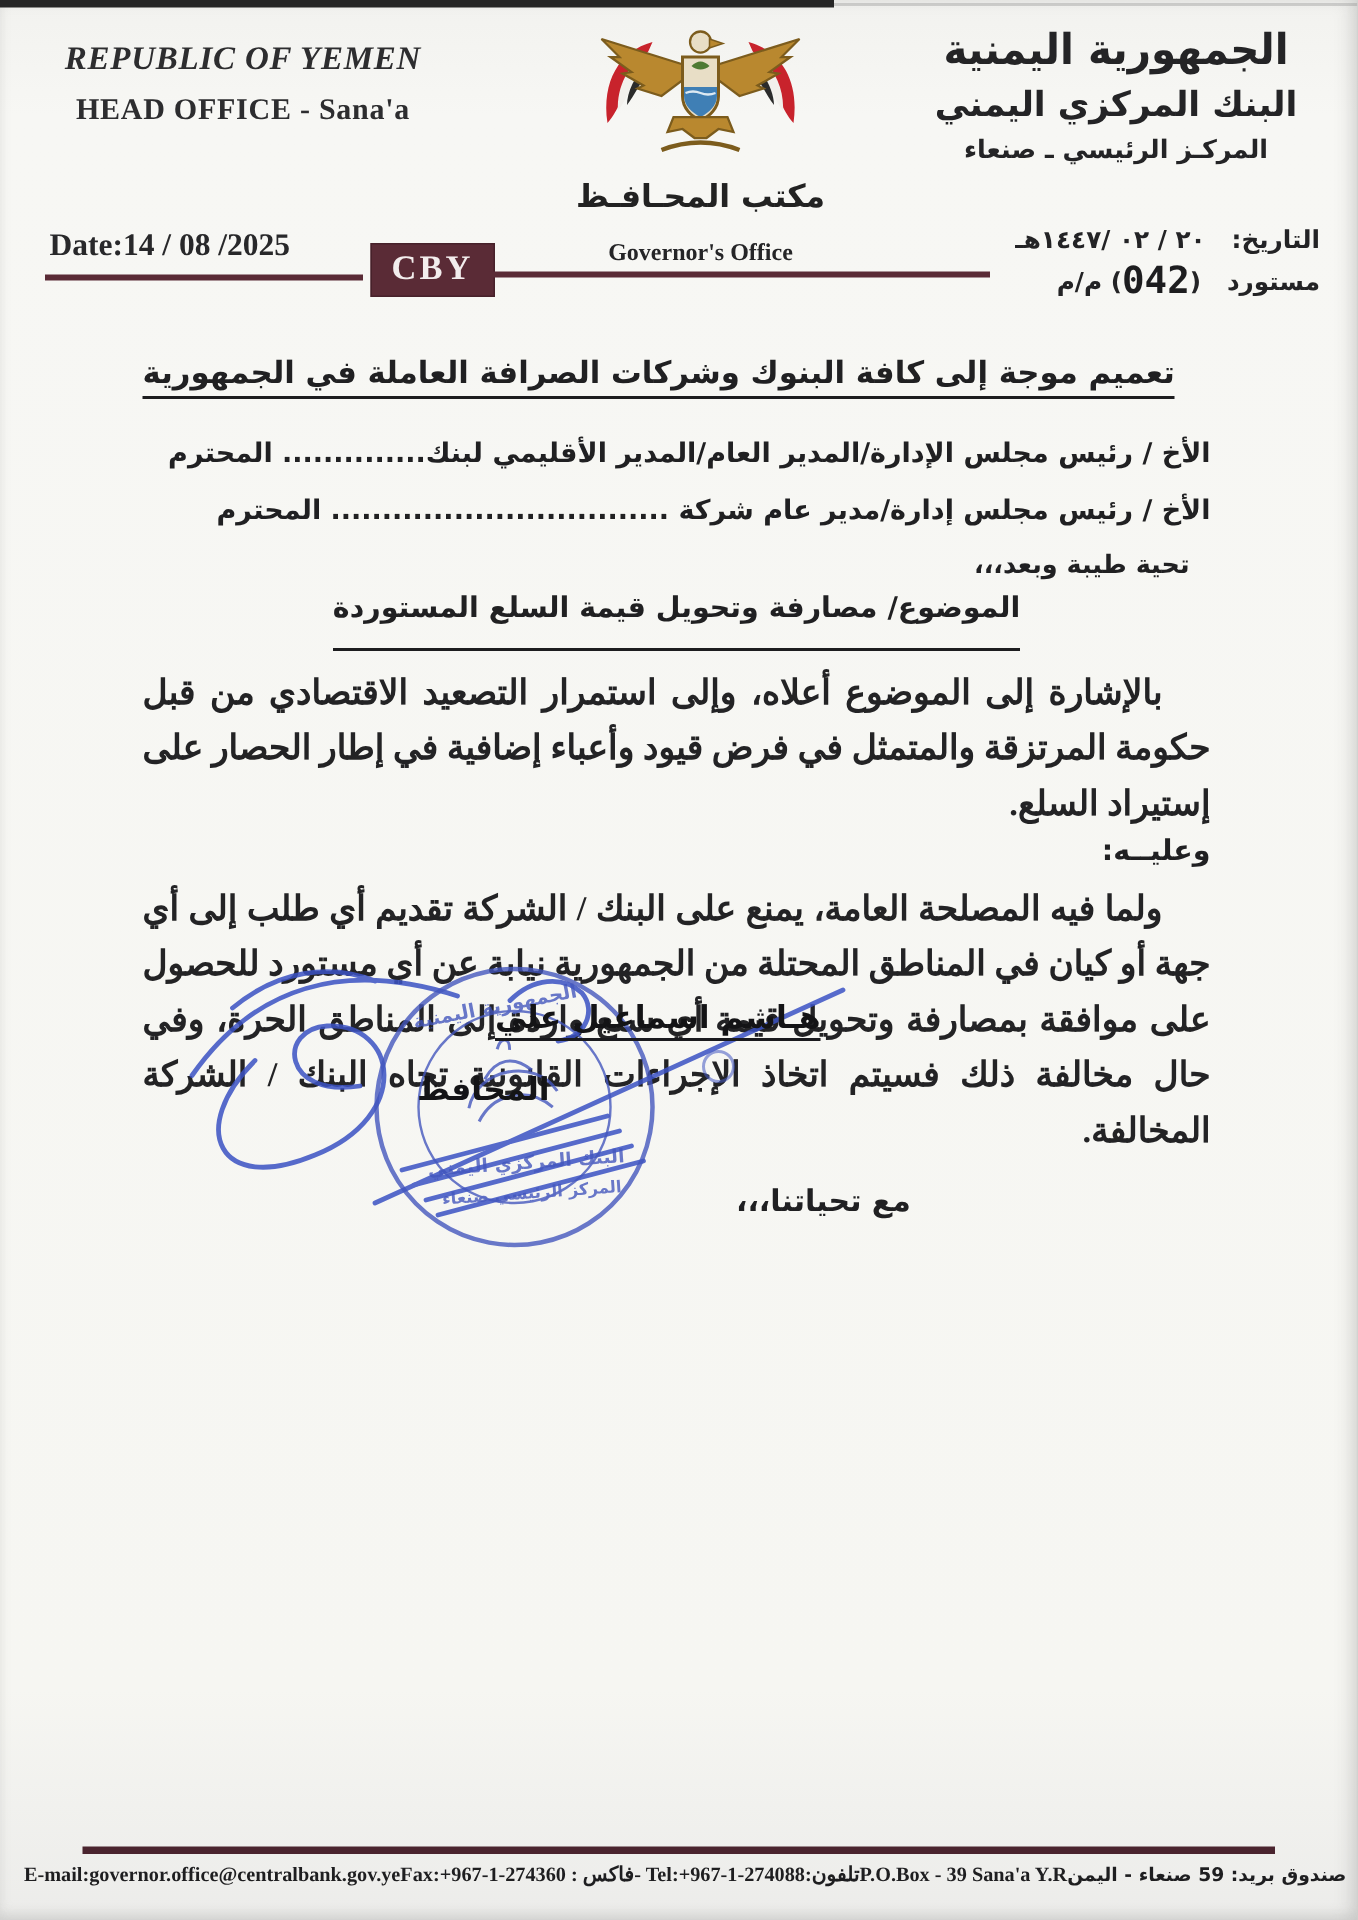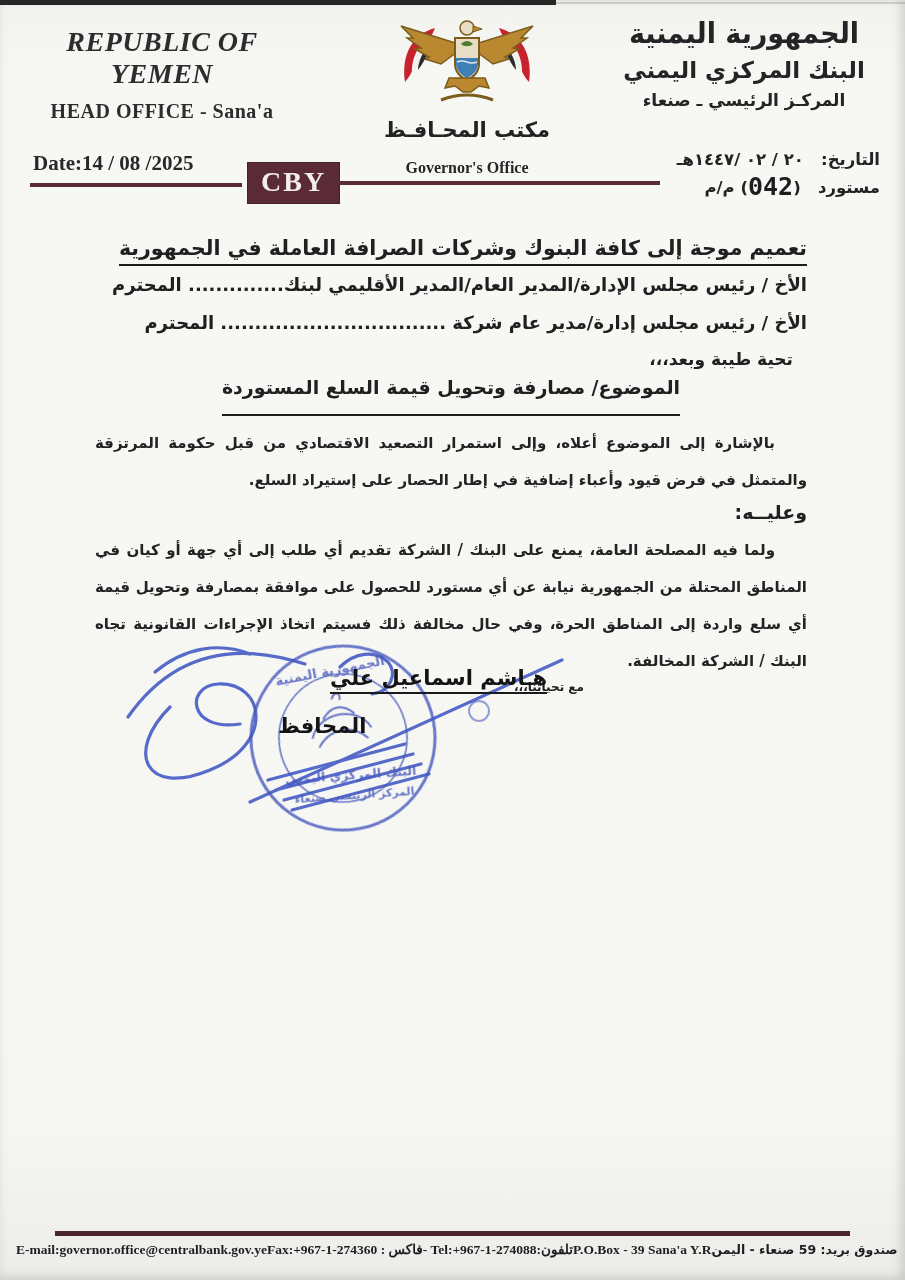--- a/index.html
+++ b/index.html
@@ -9,57 +9,57 @@
     box-shadow:inset -6px 0 10px rgba(120,120,120,.18), inset 0 -4px 8px rgba(120,120,120,.15);
     font-family:"Liberation Serif",serif;color:#202022;
   }
   .ar{font-family:"DejaVu Sans",sans-serif;}
   .en{font-family:"Liberation Serif",serif;}
   .scan-edge-top{position:absolute;left:0;top:0;width:556px;height:5px;background:#262626;}
   .scan-edge-top2{position:absolute;left:556px;top:2px;width:349px;height:2px;background:rgba(140,140,140,.35);}
 
   
   .hdr-left{position:absolute;left:22px;top:26px;width:280px;text-align:center;color:#2d2d2f;}
-  .hdr-left .l1{font-style:italic;font-weight:bold;font-size:28px;letter-spacing:.5px;}
+  .hdr-left .l1{font-style:italic;font-weight:bold;font-size:22px;letter-spacing:.5px;}
   .hdr-left .l2{font-weight:bold;font-size:20px;margin-top:10px;letter-spacing:.3px;}
   .hdr-left .l3{font-weight:bold;font-size:20px;margin-top:10px;letter-spacing:.5px;}
   .date-left{position:absolute;left:33px;top:151px;font-weight:bold;font-size:21px;color:#28282a;}
   .rule{position:absolute;height:4px;background:#5a2b36;}
   .rule-date{left:30px;top:183px;width:212px;}
   .rule-mid{left:326px;top:181px;width:334px;}
   .cby-box{position:absolute;left:247px;top:162px;background:#5a2b36;color:#f3eded;
-    font-weight:bold;font-size:28px;letter-spacing:2px;padding:3px 13px 5px;border:1px solid #47212a;}
+    font-weight:bold;font-size:23px;letter-spacing:2px;padding:3px 13px 5px;border:1px solid #47212a;}
 
   
   .hdr-center{position:absolute;left:372px;top:12px;width:190px;text-align:center;}
   .hdr-center .office-ar{font-size:21px;font-weight:bold;margin-top:2px;color:#222;}
   .hdr-center .office-en{font-size:16px;font-weight:bold;margin-top:17px;color:#252527;}
 
   
   .hdr-right{position:absolute;right:22px;top:18px;width:278px;text-align:center;direction:rtl;color:#242426;}
   .hdr-right .c1{font-size:27px;font-weight:bold;letter-spacing:-1px;transform:scaleY(1.05);}
   .hdr-right .c2{font-size:23px;font-weight:bold;margin-top:8px;}
   .hdr-right .c3{font-size:17px;font-weight:bold;margin-top:7px;}
   .meta-right{position:absolute;right:25px;top:146px;width:280px;direction:rtl;text-align:right;color:#232325;}
   .meta-right .row{font-size:16.5px;font-weight:bold;line-height:27px;white-space:nowrap;}
   .stamp-num{font-family:"DejaVu Sans Mono",monospace;font-size:25px;font-weight:bold;
     letter-spacing:5px;color:#1d1d1f;vertical-align:-2px;}
 
   
   .bodycol{position:absolute;left:95px;top:236px;width:712px;direction:rtl;}
-  .title-wrap{text-align:right;}
+  .title-wrap{text-align:left;margin-bottom:18px;}
   .title{display:inline-block;font-size:20.5px;font-weight:bold;border-bottom:2px solid #1d1d1f;padding-bottom:4px;}
   .addr{font-size:18px;font-weight:bold;line-height:38px;text-align:right;}
   .greeting{font-size:17px;font-weight:bold;margin:7px 14px 0 0;}
   .subject-wrap{text-align:center;margin-top:7px;}
   .subject{display:inline-block;font-size:19px;font-weight:bold;border-bottom:2px solid #1d1d1f;padding-bottom:16px;}
-  .para{font-size:15px;font-weight:bold;line-height:37px;text-align:justify;text-align-last:right;
-    text-indent:32px;margin-top:9px;color:#232325;}
+  .para{font-size:23px;font-weight:bold;line-height:37px;text-align:justify;text-align-last:right;
+    text-indent:32px;margin-top:9px;color:#232325;font-family:Liberation Serif, serif;}
   .directive{font-size:19px;font-weight:bold;margin-top:2px;}
-  .closing{font-size:12px;font-weight:bold;text-align:center;position:relative;left:98px;margin-top:0;}
+  .closing{font-size:20px;font-weight:bold;text-align:center;position:relative;left:98px;margin-top:16px;}
 
   
   .sig-svg{position:absolute;left:100px;top:612px;pointer-events:none;}
   .stamp{position:absolute;left:243px;top:638px;width:200px;height:200px;transform:rotate(-11deg);opacity:.88;}
   .rosette{position:absolute;left:468px;top:700px;width:18px;height:18px;border:2px solid rgba(70,90,195,.7);
     border-radius:50%;opacity:.8;}
   .signer-name{position:absolute;left:330px;top:666px;font-size:21px;font-weight:bold;color:#141416;
     border-bottom:2.5px solid #1a1a1e;padding-bottom:2px;direction:rtl;}
   .signer-title{position:absolute;left:278px;top:714px;font-size:21px;font-weight:bold;color:#141416;direction:rtl;}
 

